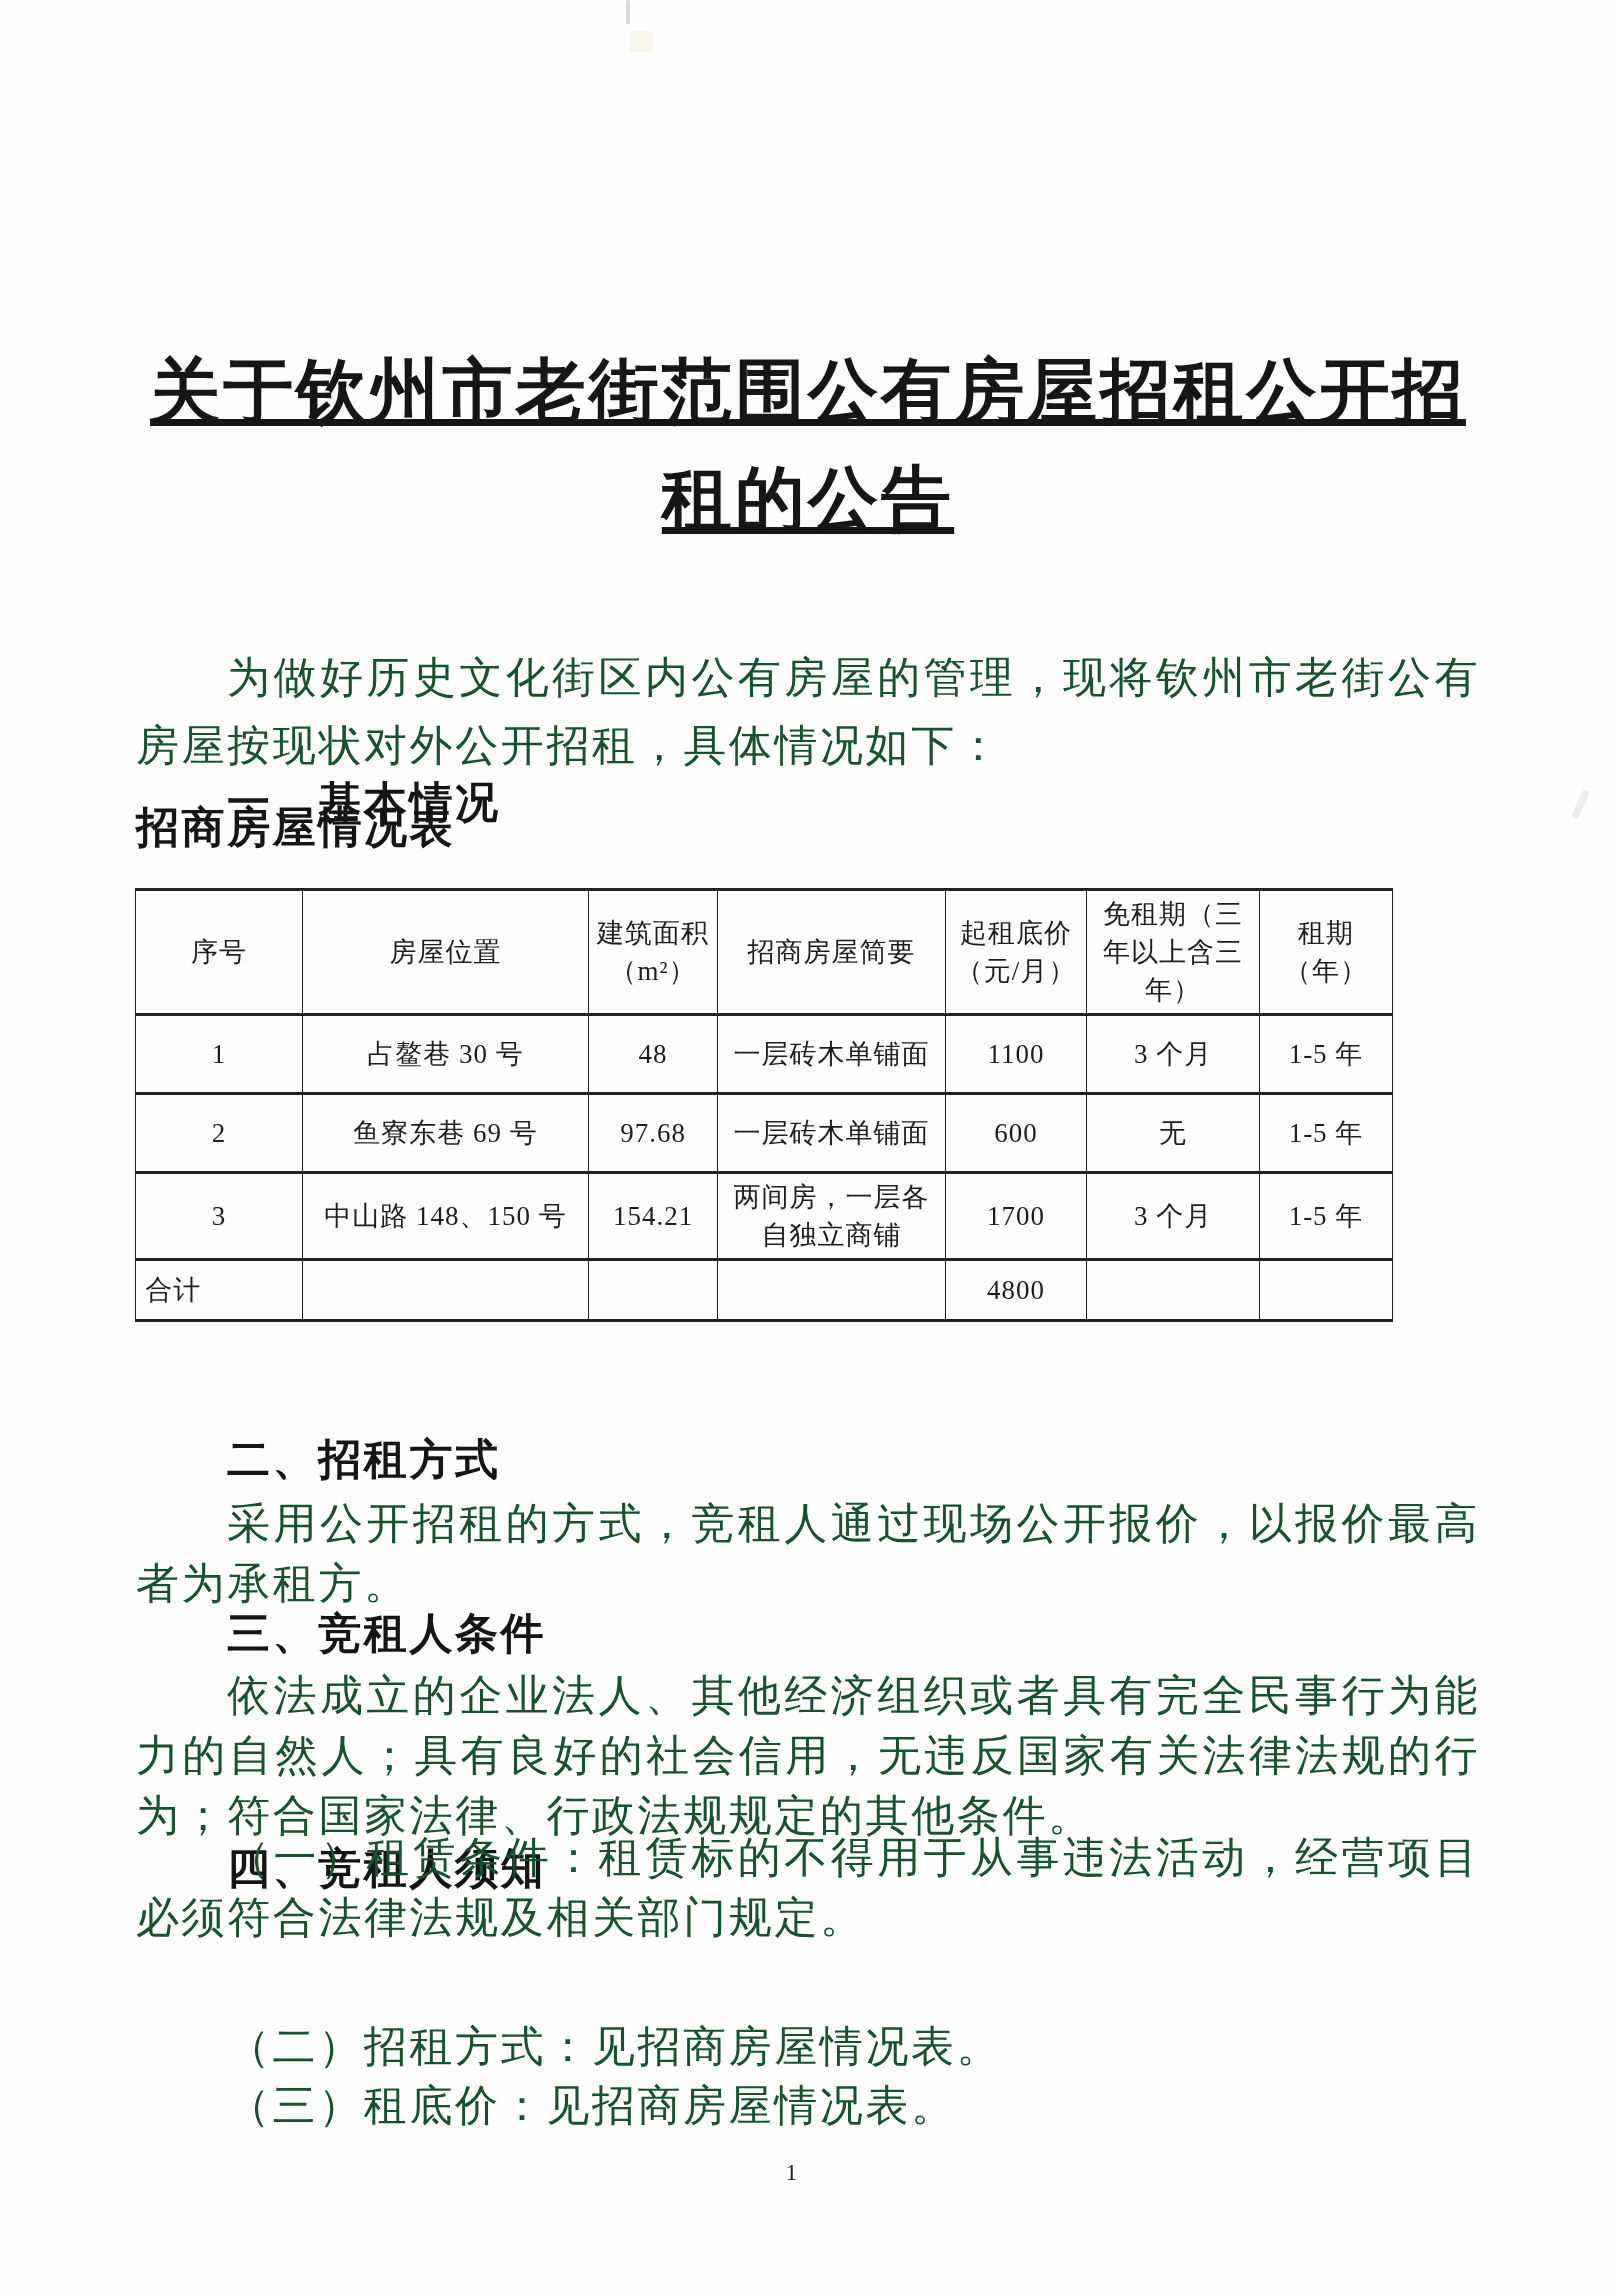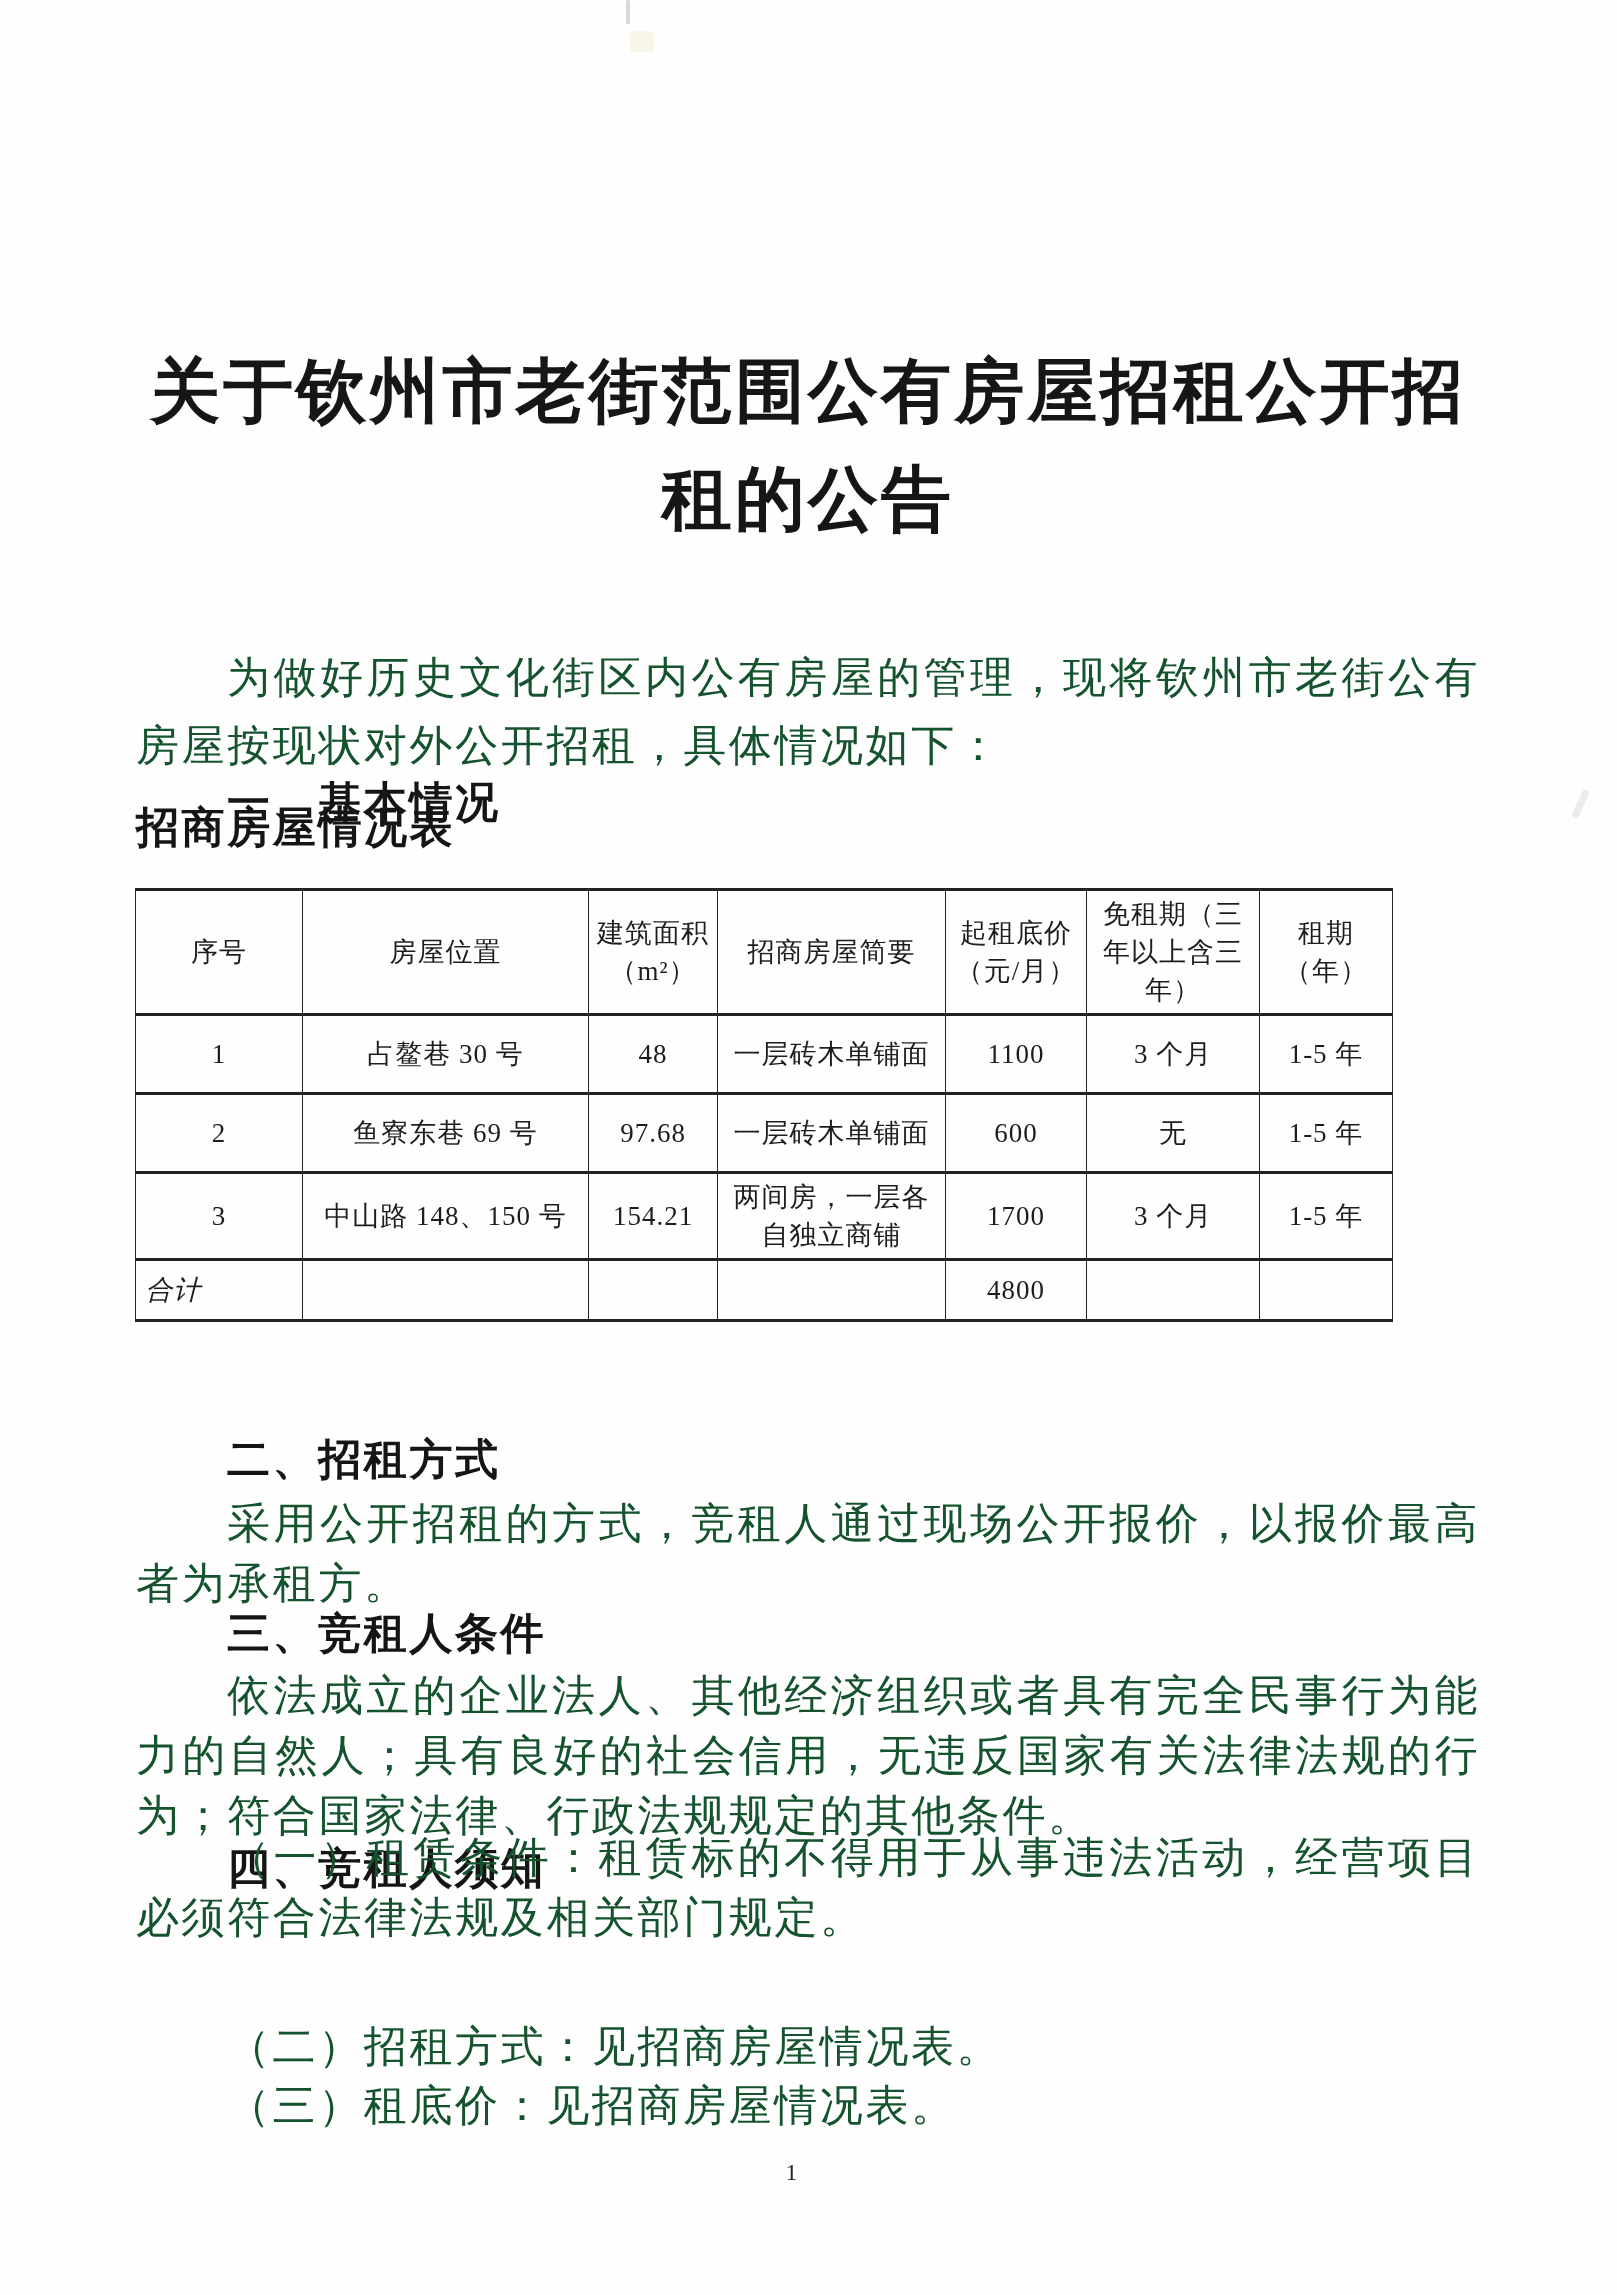--- a/index.html
+++ b/index.html
@@ -35,20 +35,21 @@
     top: 290px;
     left: 136px;
     width: 1344px;
     text-align: center;
     font-family: "Liberation Sans", "DejaVu Sans", sans-serif;
     font-weight: 700;
     font-size: 70px;
     line-height: 108px;
     letter-spacing: 3.1px;
     color: #161616;
+    text-decoration: underline;
   }
 
   .body-par {
     position: absolute;
     left: 136px;
     width: 1344px;
     font-size: 43px;
     line-height: 60px;
     letter-spacing: 2.6px;
     text-align: justify;
@@ -118,21 +119,20 @@
     overflow: hidden;
   }
   .house-table .col-brief { padding: 4.1px 15.4px; }
   .house-table tr.hdr-row   { height: 112px; }
   .house-table tr.data-row  { height: 79px; }
   .house-table tr.data-row-3{ height: 77px; }
   .house-table tr.total-row { height: 61px; }
   .house-table td.total-label {
     text-align: left;
     padding-left: 9.2px;
-    font-style: italic;
   }
 
   .page-number {
     position: absolute;
     top: 2157px;
     left: 136px;
     width: 1311px;
     text-align: center;
     font-size: 23.6px;
     line-height: 31px;

